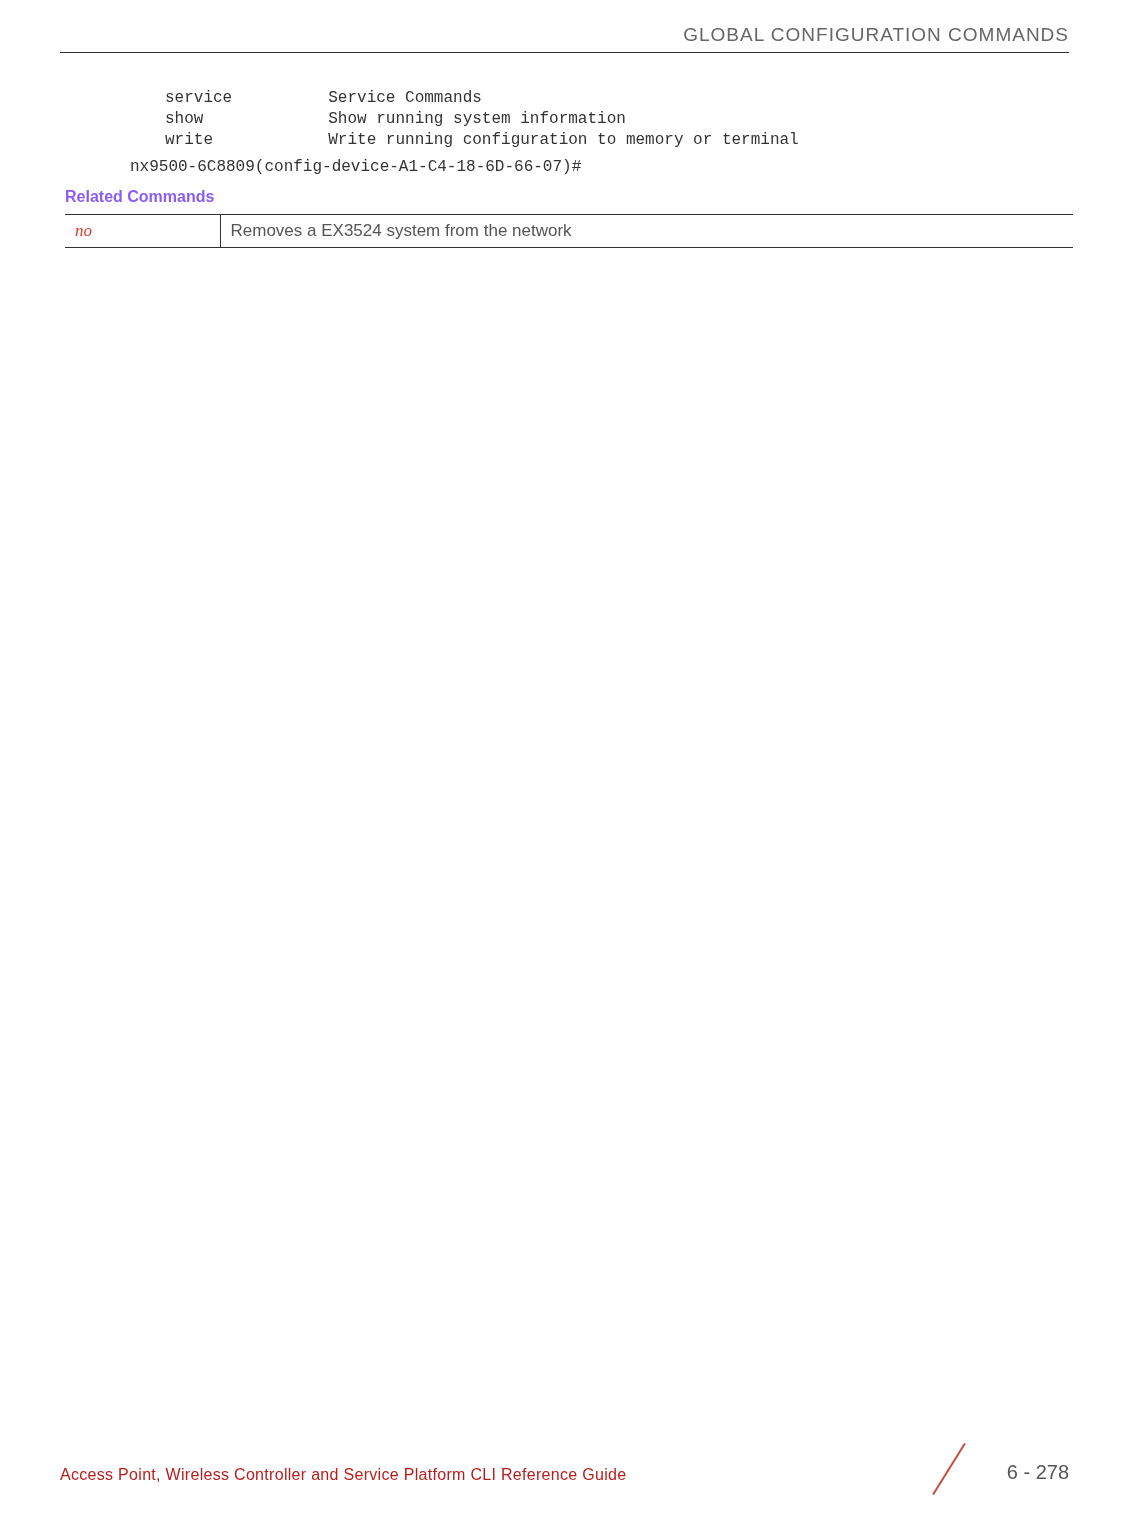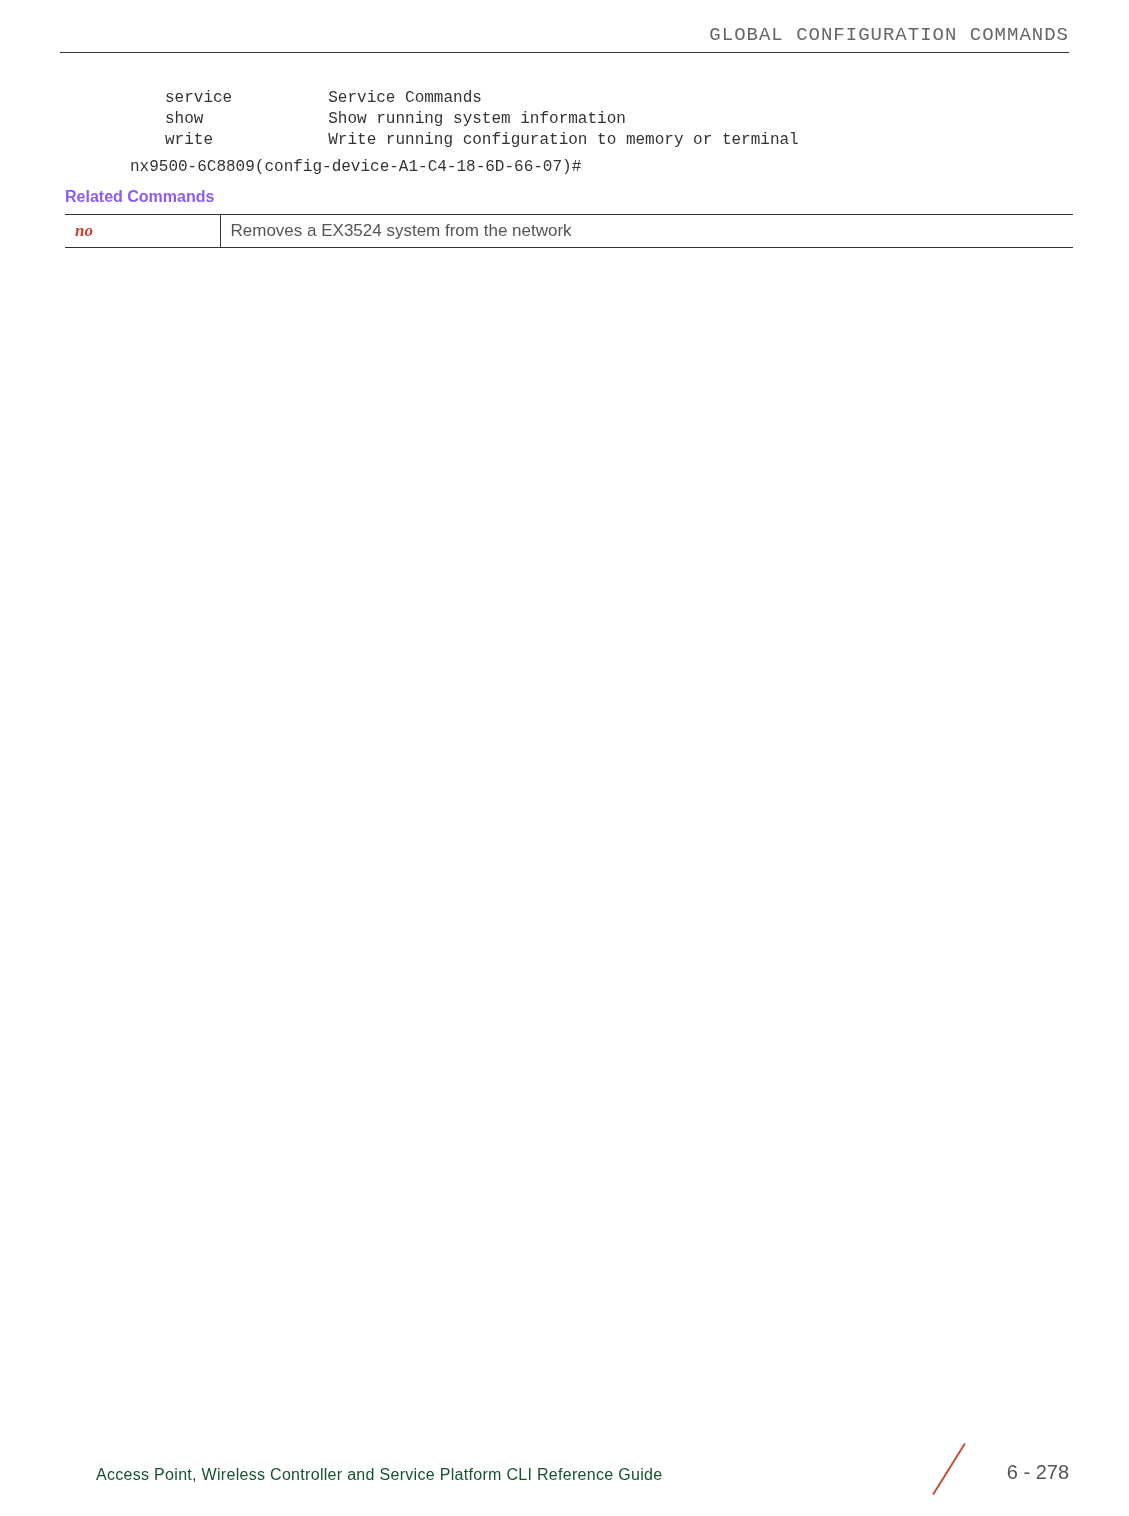--- a/index.html
+++ b/index.html
@@ -12,21 +12,20 @@
       width: 1129px;
       height: 1516px;
       background: white;
       position: relative;
     }
     .header-area {
       position: absolute;
       top: 24px;
       right: 60px;
       text-align: right;
-      font-family: Liberation Mono, monospace;
     }
     .header-title {
       font-size: 19px;
       letter-spacing: 1px;
       color: #666;
       font-weight: 300;
     }
     .header-rule {
       position: absolute;
       top: 52px;
@@ -77,34 +76,32 @@
       color: #555;
       font-weight: 300;
     }
     .related-table td.cmd-cell {
       width: 155px;
       border-right: 1px solid #333;
       font-style: italic;
       color: #d23a2e;
       font-family: Georgia, serif;
       font-size: 17px;
-      font-weight: bold;
     }
     .footer {
       position: absolute;
       bottom: 32px;
       left: 60px;
       right: 60px;
     }
     .footer-text {
       font-size: 16px;
-      color: #14532d;
+      color: #b91c1c;
       font-weight: 300;
       letter-spacing: 0.3px;
-      margin-left: 36px;
     }
     .page-number {
       position: absolute;
       right: 0;
       bottom: 0;
       font-size: 20px;
       color: #555;
       font-weight: 300;
     }
     .footer-slash {

